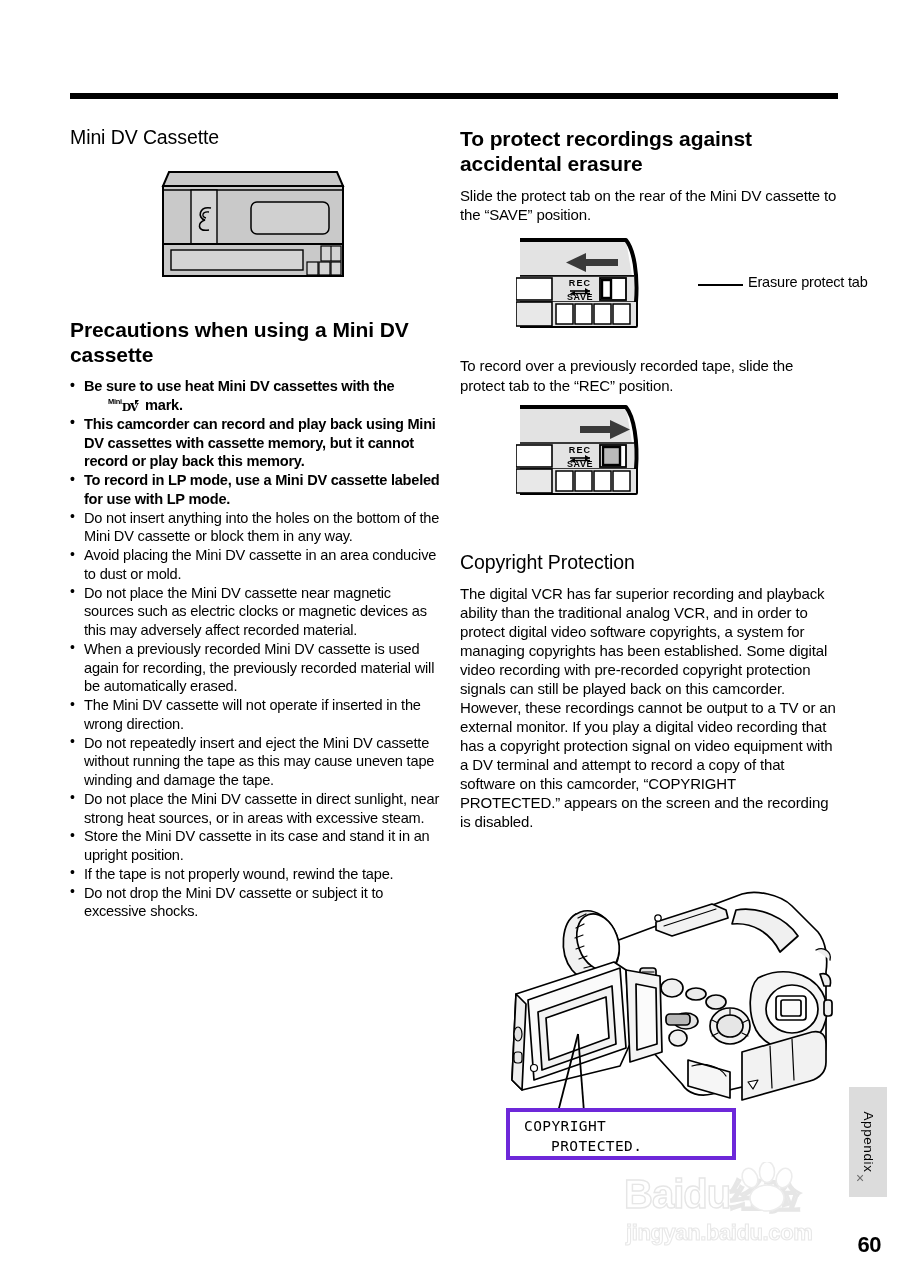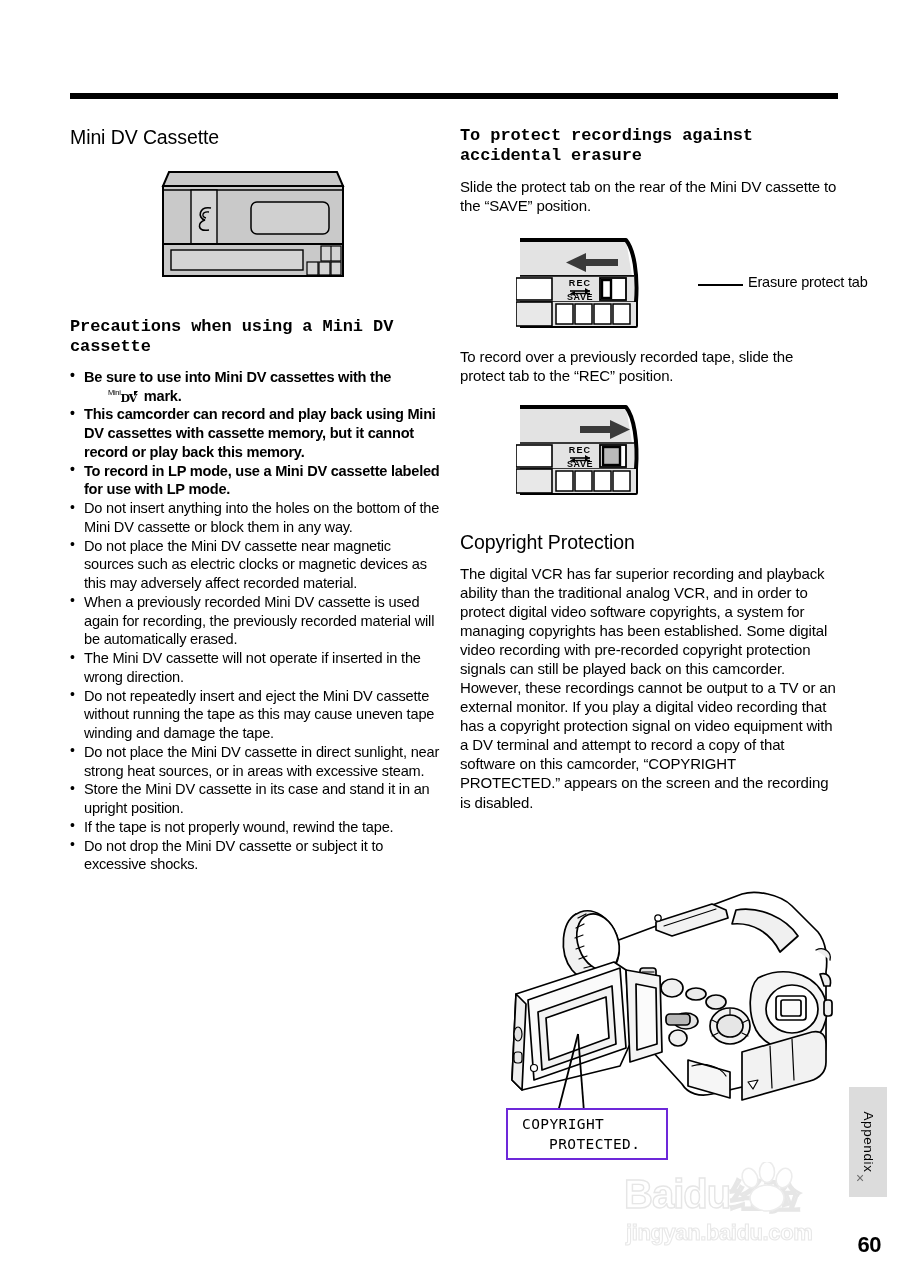--- a/index.html
+++ b/index.html
@@ -47,26 +47,25 @@
   }
 
   h1.sec-title {
     font-size: 19.5px;
     font-weight: normal;
     margin: 0 0 8px 0;
     letter-spacing: -0.1px;
     line-height: 1.18;
   }
   h2.sub-title {
-    font-size: 17px;
+    font-size: 21px;
     font-weight: bold;
     margin: 0 0 10px 0;
     line-height: 1.2;
     letter-spacing: -0.1px;
-    font-family: Liberation Mono, monospace;
   }
   p.body-text {
     font-size: 15px;
     line-height: 1.27;
     margin: 0 0 12px 0;
     letter-spacing: -0.15px;
   }
 
   
   ul.bullets {
@@ -95,21 +94,21 @@
   }
 
   
   .minidv {
     display: inline-block;
     white-space: nowrap;
     vertical-align: baseline;
   }
   .minidv .mini {
     font-size: 7.5px;
-    font-weight: normal;
+    font-weight: bold;
     vertical-align: 6px;
     letter-spacing: -0.3px;
     padding-left: 24px;
   }
   .minidv .dv {
     font-family: "DejaVu Serif", serif;
     font-weight: bold;
     font-size: 11px;
     letter-spacing: -1.2px;
     position: relative;
@@ -166,23 +165,23 @@
     position: absolute;
     left: 20px;
     top: 740px;
     width: 380px;
     height: 300px;
   }
   .cp-box {
     position: absolute;
     left: 46px;
     top: 982px;
-    width: 162px;
+    width: 230px;
     height: 52px;
-    border: 2px solid #6d28d9;
+    border: 4px solid #6d28d9;
     background: #fff;
     box-sizing: border-box;
   }
   .cp-box .cp-text {
     font-family: "DejaVu Sans Mono", monospace;
     font-size: 14.5px;
     line-height: 1.35;
     letter-spacing: 0.4px;
     padding: 5px 0 0 14px;
   }
@@ -272,25 +271,26 @@
   <div class="col-left">
 
     <h1 class="sec-title">Mini DV Cassette</h1>
 
     <div style="height:160px"></div>
 
     <h2 class="sub-title">Precautions when using a Mini DV cassette</h2>
 
     <ul class="bullets">
       <li class="bold">
-        <span>Be sure to use into Mini DV cassettes with the </span><span class="minidv"><span class="mini">Mini</span><span class="dv">DV</span><span class="tick"></span></span><span> mark.</span>
+        <span>Be sure to use heat Mini DV cassettes with the </span><span class="minidv"><span class="mini">Mini</span><span class="dv">DV</span><span class="tick"></span></span><span> mark.</span>
       </li>
       <li class="bold">This camcorder can record and play back using Mini DV cassettes with cassette memory, but it cannot record or play back this memory.</li>
       <li class="bold">To record in LP mode, use a Mini DV cassette labeled for use with LP mode.</li>
       <li>Do not insert anything into the holes on the bottom of the Mini DV cassette or block them in any way.</li>
+      <li>Avoid placing the Mini DV cassette in an area conducive to dust or mold.</li>
       <li>Do not place the Mini DV cassette near magnetic sources such as electric clocks or magnetic devices as this may adversely affect recorded material.</li>
       <li>When a previously recorded Mini DV cassette is used again for recording, the previously recorded material will be automatically erased.</li>
       <li>The Mini DV cassette will not operate if inserted in the wrong direction.</li>
       <li>Do not repeatedly insert and eject the Mini DV cassette without running the tape as this may cause uneven tape winding and damage the tape.</li>
       <li>Do not place the Mini DV cassette in direct sunlight, near strong heat sources, or in areas with excessive steam.</li>
       <li>Store the Mini DV cassette in its case and stand it in an upright position.</li>
       <li>If the tape is not properly wound, rewind the tape.</li>
       <li>Do not drop the Mini DV cassette or subject it to excessive shocks.</li>
     </ul>
   </div>
@@ -328,21 +328,21 @@
     <h2 class="sub-title">To protect recordings against accidental erasure</h2>
 
     <p class="body-text">Slide the protect tab on the rear of the Mini DV cassette to the “SAVE” position.</p>
 
     <div style="height:120px"></div>
 
     <p class="body-text">To record over a previously recorded tape, slide the protect tab to the “REC” position.</p>
 
     <div style="height:122px"></div>
 
-    <h1 class="sec-title" style="margin-top:12px;margin-bottom:10px;">Copyright Protection</h1>
+    <h1 class="sec-title" style="margin-top:22px;margin-bottom:10px;">Copyright Protection</h1>
 
     <p class="body-text">The digital VCR has far superior recording and playback ability than the traditional analog VCR, and in order to protect digital video software copyrights, a system for managing copyrights has been established. Some digital video recording with pre-recorded copyright protection signals can still be played back on this camcorder. However, these recordings cannot be output to a TV or an external monitor. If you play a digital video recording that has a copyright protection signal on video equipment with a DV terminal and attempt to record a copy of that software on this camcorder, “COPYRIGHT PROTECTED.” appears on the screen and the recording is disabled.</p>
 
     <div class="tabdiag diag1">
       <svg width="178" height="98" viewBox="0 0 178 98">
 
         <polygon points="4,4 110,4 116,40 4,40" fill="#e3e3e3" stroke="none"></polygon>
 
         <path d="M4,4 L110,4 C118,14 122,38 120,66 L120,90 L4,90" fill="none" stroke="#000" stroke-width="4" stroke-linejoin="round"></path>
 

